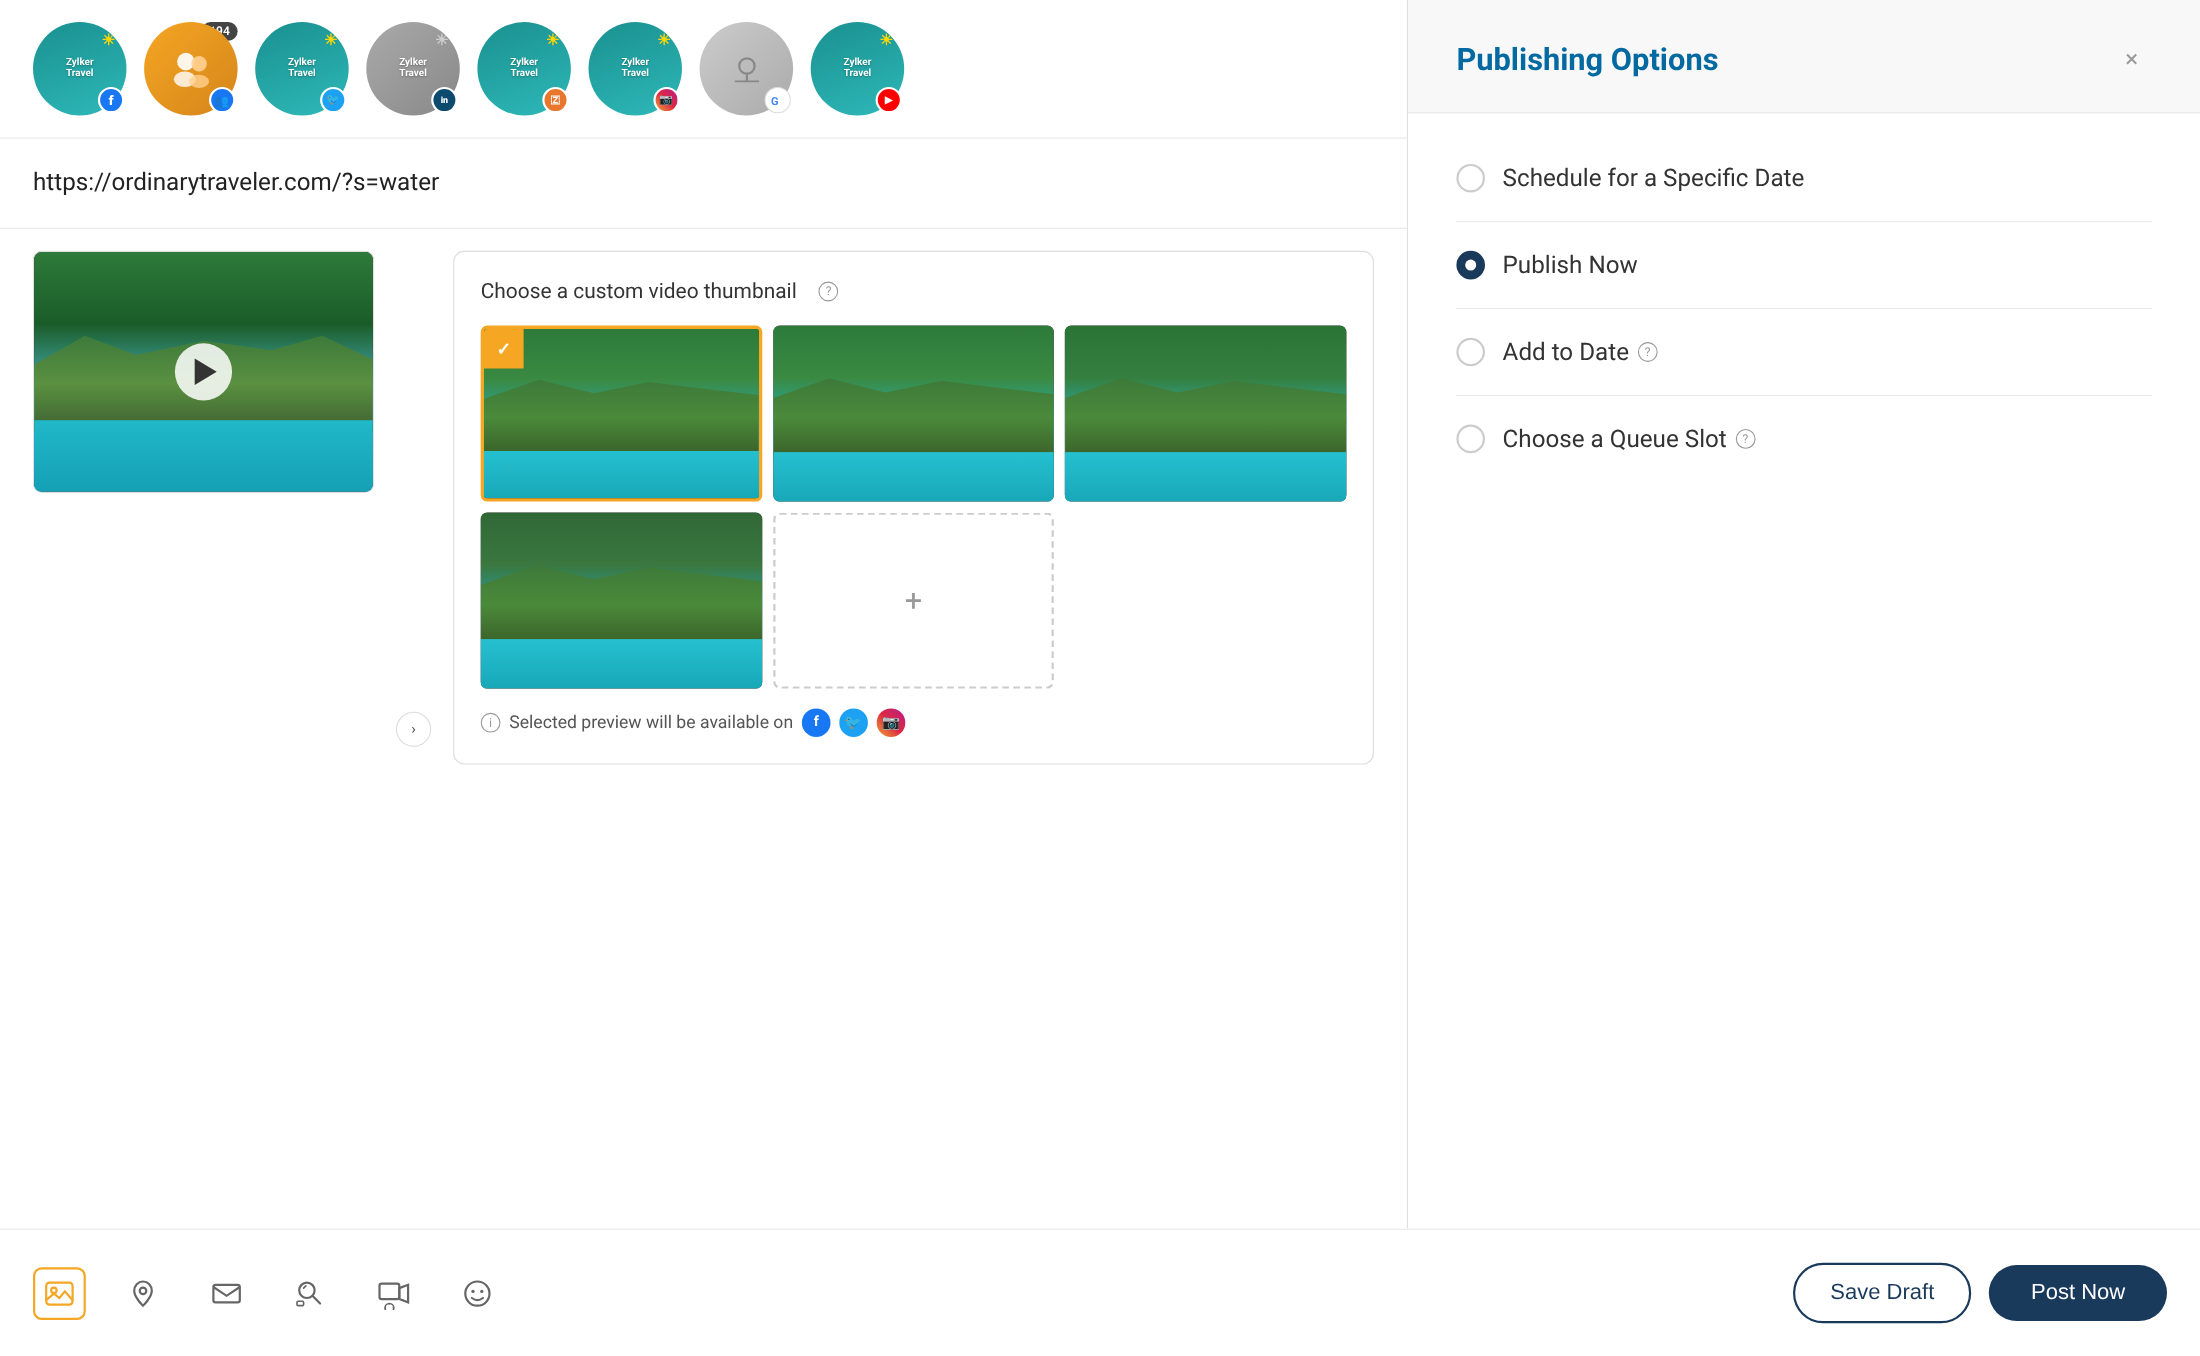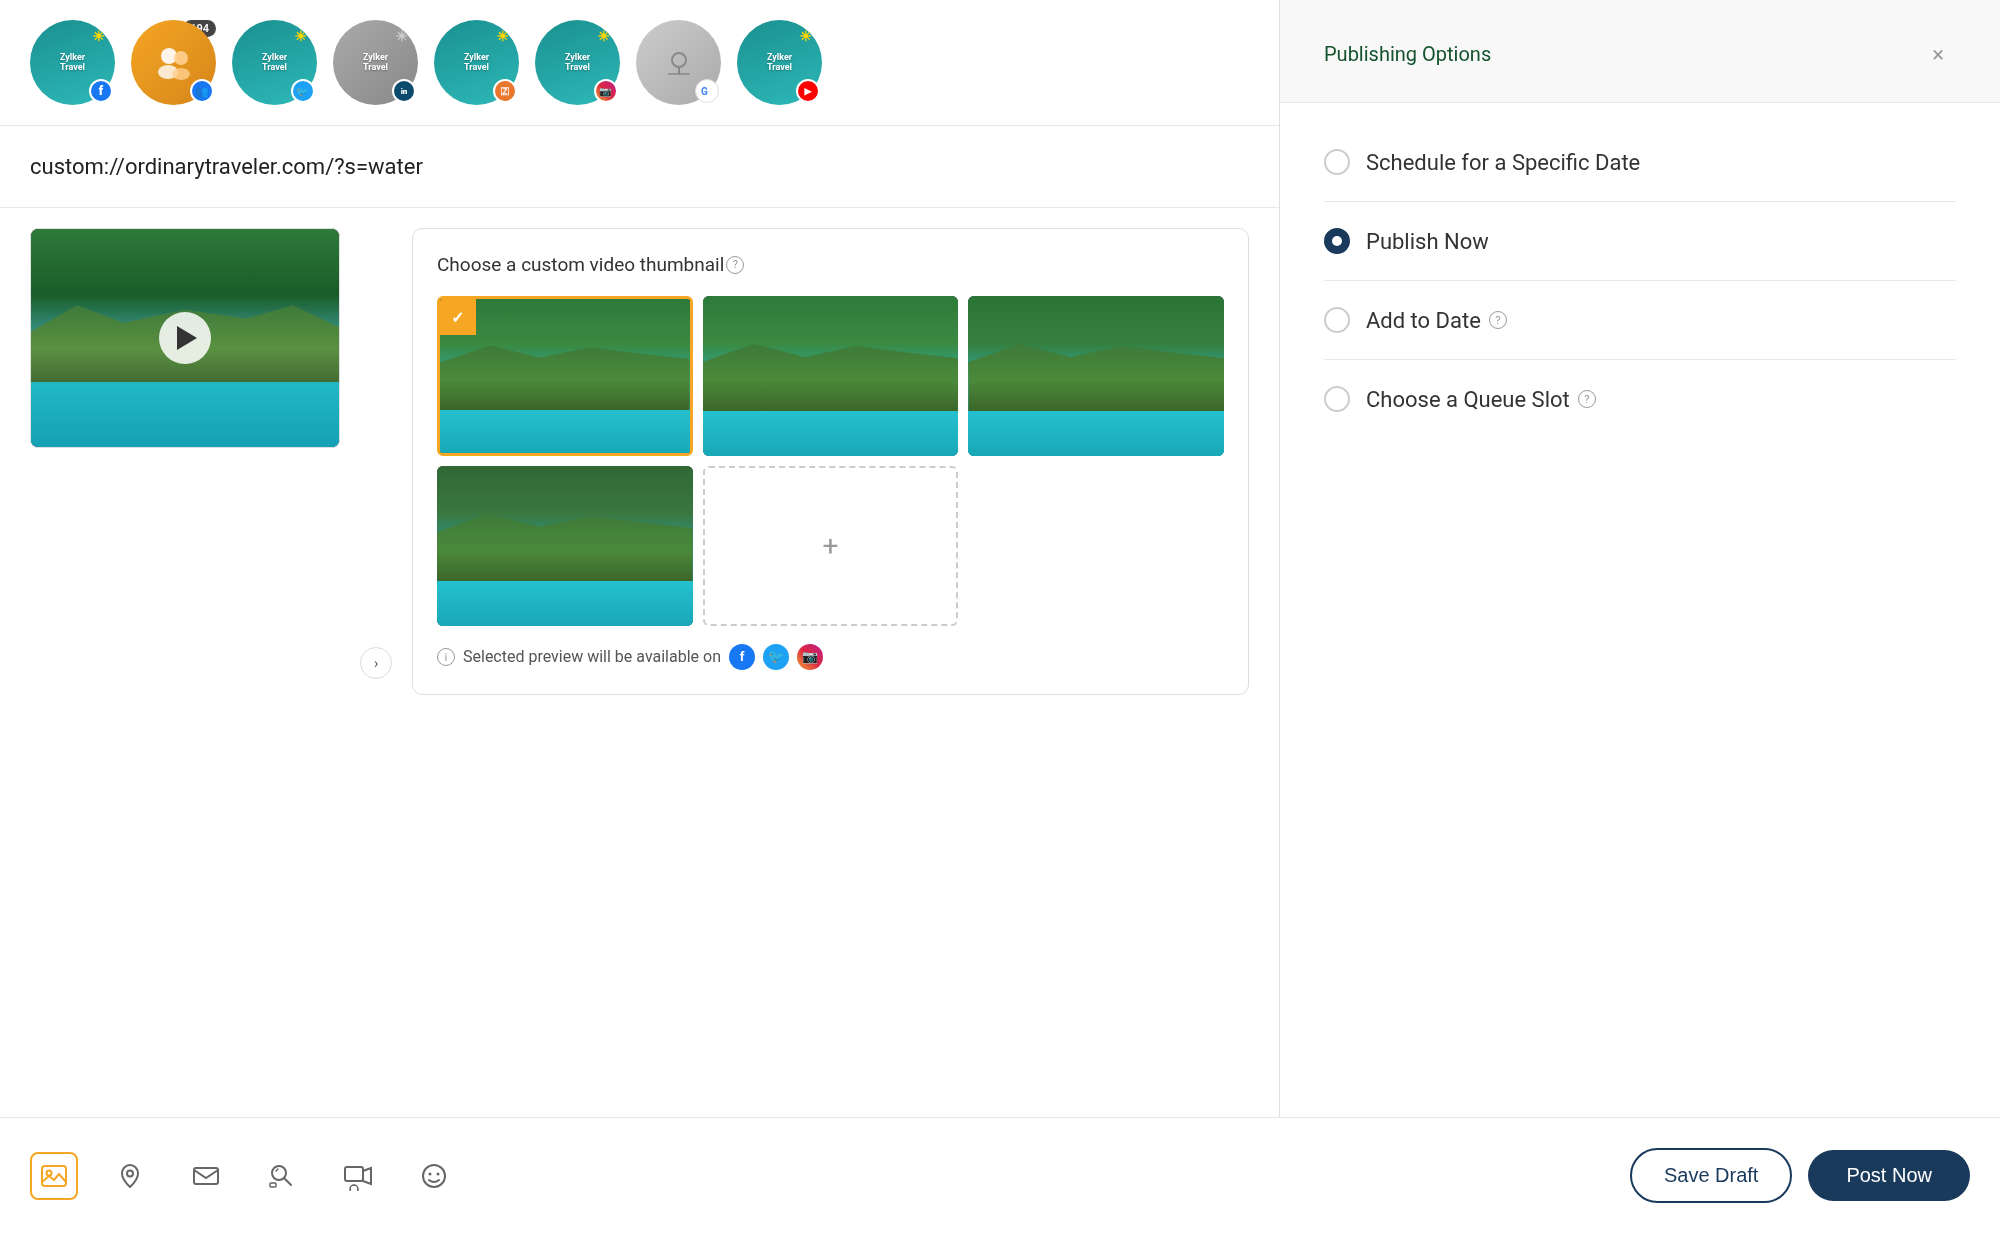--- a/index.html
+++ b/index.html
@@ -234,21 +234,21 @@
       padding: 24px;
       background: white;
     }
 
     .thumbnail-title {
       font-size: 19px;
       color: #333;
       margin-bottom: 20px;
       display: flex;
       align-items: center;
-      gap: 2px;
+      gap: 20px;
     }
 
     .help-icon {
       width: 18px;
       height: 18px;
       border: 1.5px solid #999;
       border-radius: 50%;
       display: inline-flex;
       align-items: center;
       justify-content: center;
@@ -378,23 +378,23 @@
     .right-panel-header {
       display: flex;
       align-items: center;
       justify-content: space-between;
       padding: 36px 44px 30px 44px;
       border-bottom: 1px solid #e8e8e8;
       background: #f8f8f8;
     }
 
     .publishing-title {
-      font-size: 20px;
-      font-weight: 400;
-      color: #14532d;
+      font-size: 28px;
+      font-weight: 700;
+      color: #0369a1;
     }
 
     .close-btn {
       width: 36px;
       height: 36px;
       display: flex;
       align-items: center;
       justify-content: center;
       cursor: pointer;
       color: #999;
@@ -602,21 +602,21 @@
       <div class="account-avatar">
         <div class="avatar-circle avatar-zylker-travel" style="background: linear-gradient(160deg, #1a9090 0%, #2eb8b8 100%);">
           <span class="avatar-sun">☀</span>
           <span class="avatar-label">Zylker<br>Travel</span>
         </div>
         <div class="avatar-badge badge-yt" style="font-size:9px;">▶</div>
       </div>
     </div>
 
     <div class="content-area">
-      <div class="post-url">custom://ordinarytraveler.com/?s=water</div>
+      <div class="post-url">https://ordinarytraveler.com/?s=water</div>
     </div>
 
     <div class="media-area">
 
       <div class="video-preview">
         <div class="video-bg">
           <div class="video-rocks"></div>
           <div class="video-water"></div>
         </div>
         <div class="play-button">

